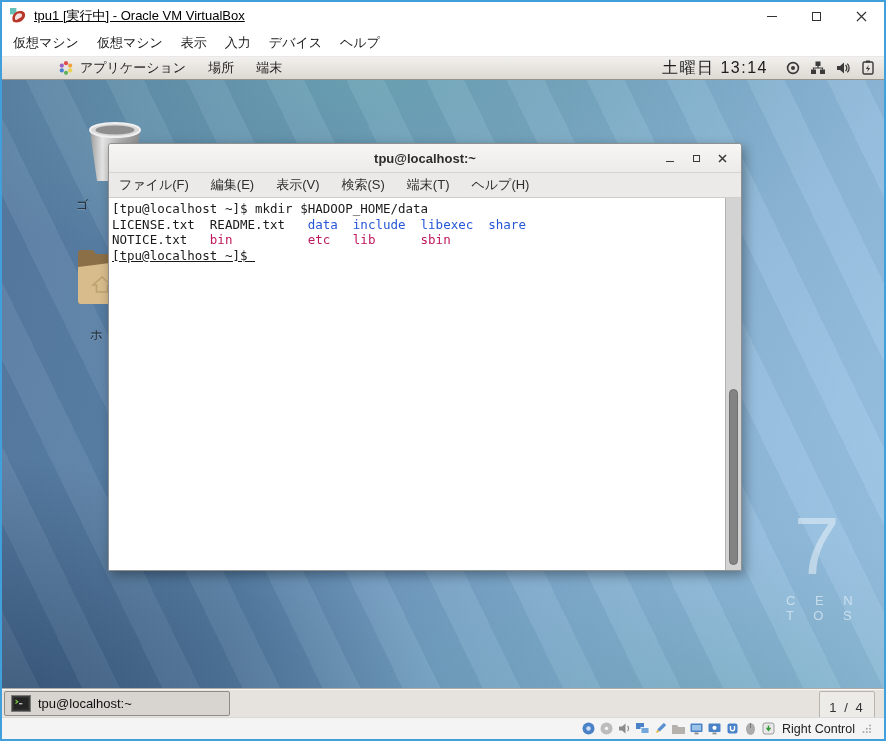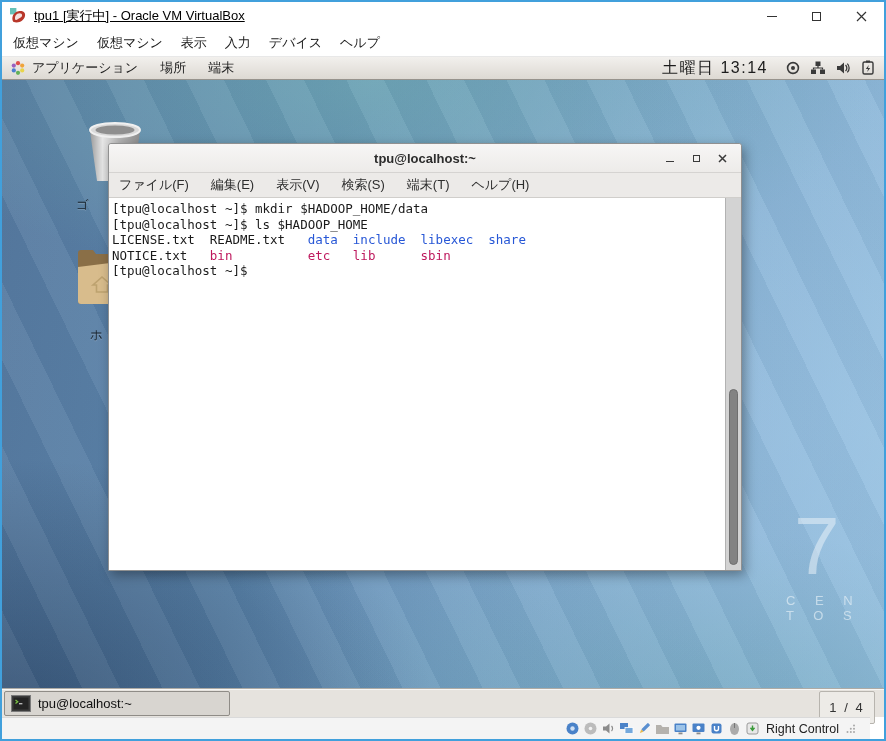--- a/index.html
+++ b/index.html
@@ -16,21 +16,21 @@
   .wc { width:45px; height:28px; display:flex; align-items:center; justify-content:center; }
   .wc-min { width:10px; height:1px; background:#333; }
   .wc-max { width:9px; height:9px; border:1px solid #333; }
 
   
   .vbox-menubar { position:absolute; top:30px; left:2px; right:2px; height:27px; background:#fff; display:flex; align-items:center; padding-left:2px; border-bottom:1px solid #e8e8e8; }
   .vbox-menu-item { font-size:13px; color:#1a1a1a; padding:4px 9px; }
 
   
   .gnome-panel { position:absolute; top:57px; left:2px; right:2px; height:23px; background:linear-gradient(#f2f0ed,#ddd9d3); border-bottom:1px solid #97938d; display:flex; align-items:center; }
-  .panel-left { display:flex; align-items:flex-start; gap:22px; padding-left:8px; }
+  .panel-left { display:flex; align-items:flex-start; gap:22px; padding-left:8px;margin-left:48px; }
   .panel-item { font-size:13px; color:#1c1c1c; display:flex; align-items:center; gap:6px; }
   .panel-right { margin-left:auto; display:flex; align-items:center; gap:9px; padding-right:8px; }
   .panel-clock { font-size:16px; color:#1c1c1c; letter-spacing:1.5px; margin-right:8px; }
   .p-ico { width:16px; height:16px; display:block; }
 
   
   .desktop { position:absolute; top:80px; left:2px; right:2px; height:608px; overflow:hidden;
     background:
       radial-gradient(820px 330px at 42% 0%, rgba(118,180,184,0.60), rgba(118,180,184,0) 62%),
       radial-gradient(1000px 650px at 100% 55%, rgba(160,200,232,0.55), rgba(160,200,232,0) 70%),
@@ -66,21 +66,21 @@
   .term-scrollbar { position:absolute; top:0; right:0; width:16px; height:372px; background:#d3d3d3; border-left:1px solid #b2b2b2; }
   .term-thumb { position:absolute; left:3px; top:191px; width:9px; height:176px; background:#838383; border:1px solid #6f6f6f; border-radius:5px; }
 
   
   .taskbar { position:absolute; top:688px; left:2px; right:2px; height:29px; background:#e6e3de; box-shadow:inset 0 1px 0 #f8f7f5; border-top:1px solid #aeaba5; }
   .task-btn { position:absolute; left:2px; top:2px; width:226px; height:25px; background:#d8d5d0; border:1px solid #8f8c87; border-radius:2px; display:flex; align-items:center; gap:7px; padding:0 6px; }
   .task-btn-label { font-size:13px; color:#111; }
   .workspace { position:absolute; right:9px; top:2px; width:56px; height:33px; background:#edebe7; border:1px solid #b7b4ae; border-radius:2px; display:flex; align-items:center; justify-content:center; font-size:13px; color:#333; letter-spacing:2px; }
 
   
-  .vbox-statusbar { position:absolute; top:717px; left:2px; right:16px; height:22px; background:#f4f4f4; border-top:1px solid #dadada; display:flex; align-items:center; justify-content:flex-end; padding-right:14px; }
+  .vbox-statusbar { position:absolute; top:717px; left:2px; right:0; height:22px; background:#f4f4f4; border-top:1px solid #dadada; display:flex; align-items:center; justify-content:flex-end; padding-right:14px; }
   .sb-ico { width:15px; height:15px; margin:0 1.5px; display:block; }
   .host-key { font-size:12.5px; color:#222; margin:0 4px 0 5px; }
   .grip { margin-left:2px; }
 </style>
 </head>
 <body>
 
 <div class="frame">
 
   <div class="vbox-titlebar">
@@ -207,24 +207,23 @@
         <span class="term-menu-item">ファイル(F)</span>
         <span class="term-menu-item">編集(E)</span>
         <span class="term-menu-item">表示(V)</span>
         <span class="term-menu-item">検索(S)</span>
         <span class="term-menu-item">端末(T)</span>
         <span class="term-menu-item">ヘルプ(H)</span>
       </div>
       <div class="term-content">
         <div class="term-text">
             <div class="tline"><span style="color: rgb(26, 26, 26);">[tpu@localhost ~]$ mkdir $HADOOP_HOME/data</span></div>
-            <div class="tline"><span style="color: rgb(26, 26, 26);">[tpu@localhost ~]$ ls $HADOOP_HOME</span></div>
             <div class="tline"><span style="color: rgb(26, 26, 26);">LICENSE.txt  README.txt   </span><span style="color: rgb(39, 87, 214);">data  include  libexec  share</span></div>
             <div class="tline"><span style="color: rgb(26, 26, 26);">NOTICE.txt   </span><span style="color: #be185d;">bin          etc   lib      sbin</span></div>
-            <div class="tline"><span style="color: rgb(26, 26, 26);">[tpu@localhost ~]$ </span></div>
+            <div class="tline"><span style="color: rgb(26, 26, 26); text-decoration: underline;">[tpu@localhost ~]$ </span></div>
           </div>
         <div class="term-scrollbar">
           <div class="term-thumb"></div>
         </div>
       </div>
     </div>
   </div>
 
   <div class="taskbar">
     <div class="task-btn">

